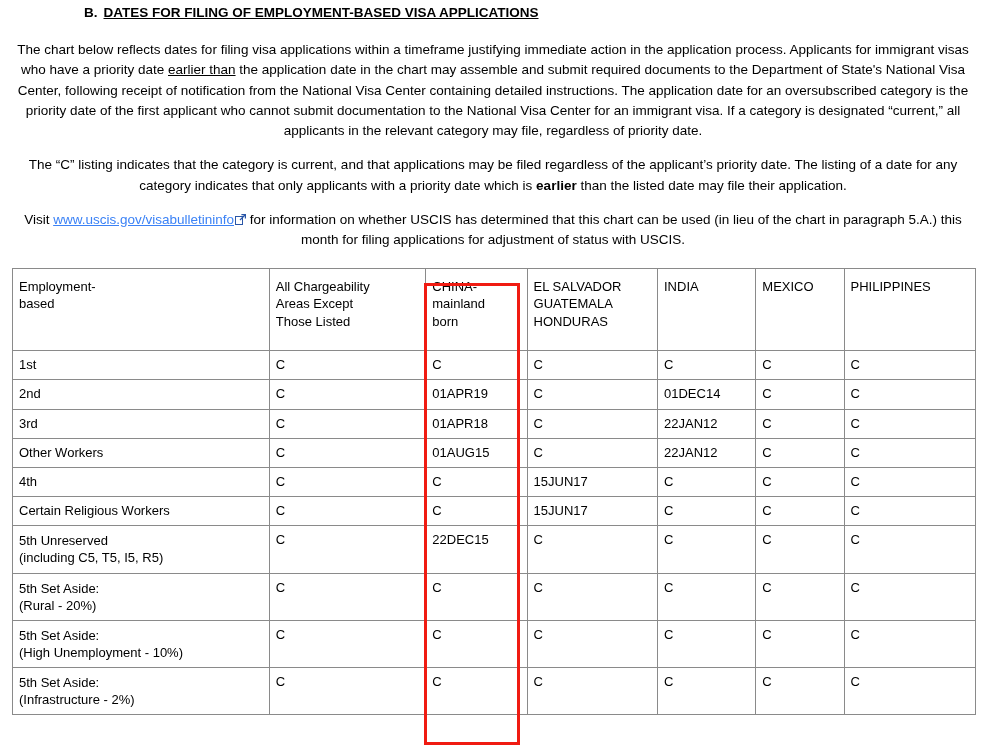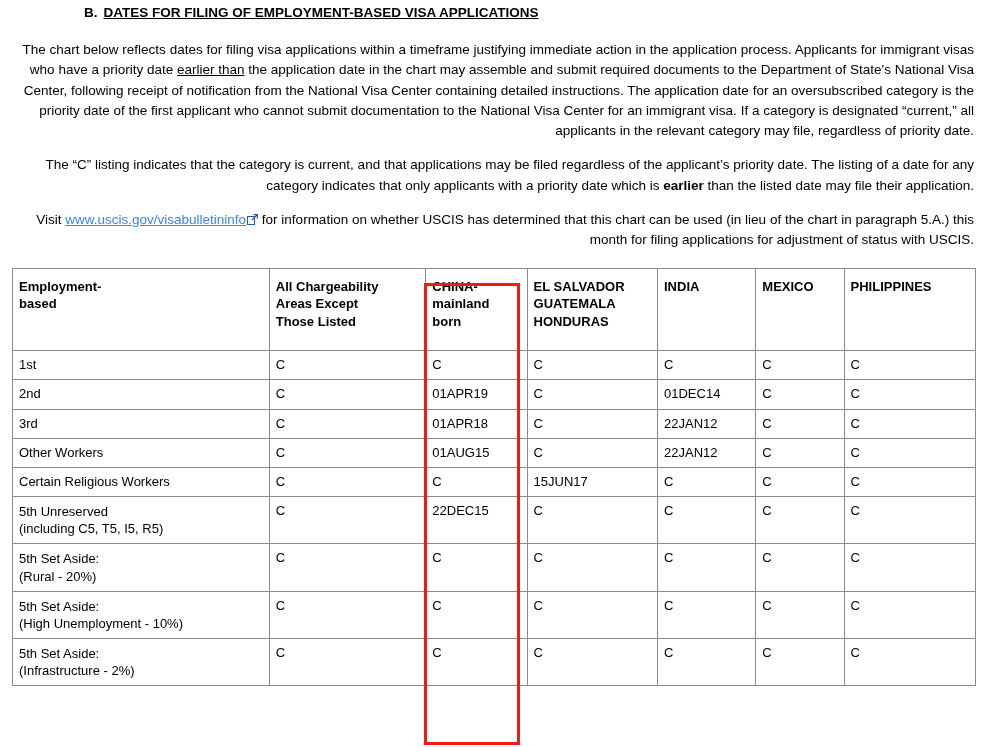--- a/index.html
+++ b/index.html
@@ -36,21 +36,21 @@
   .section-heading .title {
     font-weight: bold;
     text-decoration: underline;
   }
   .body-wrap {
     padding: 0 14px 0 12px;
   }
   p.para {
     margin: 14px 0 0 0;
     line-height: 1.5;
-    text-align: right;
+    text-align: center;
     font-size: 13.5px;
   }
   p.para.first {
     margin-top: 20px;
   }
   u.ul { text-decoration: underline; }
   b.bold { font-weight: bold; margin-top: 43px; }
   a.link {
     color: #3b82f6;
     text-decoration: underline;
@@ -75,21 +75,21 @@
   }
   table.vb th, table.vb td {
     border: 1px solid #8a8a8a;
     vertical-align: top;
     padding: 5px 6px 6px 6px;
     font-weight: normal;
     text-align: left;
     line-height: 1.32;
   }
   table.vb thead th {
-    font-weight: bold;
+    font-weight: normal;
     height: 66px;
     vertical-align: top;
     padding-top: 9px;
   }
   td.rowlabel { }
   .col0 { width: 256px; }
   .col1 { width: 156px; }
   .col2 { width: 101px; }
   .col3 { width: 130px; }
   .col4 { width: 98px; }
@@ -210,20 +210,31 @@
           </td>
         <td>C</td>
         <td>01AUG15</td>
         <td>C</td>
         <td>22JAN12</td>
         <td>C</td>
         <td>C</td>
       </tr>
       <tr>
         <td class="rowlabel">
+            <div>4th</div>
+          </td>
+        <td>C</td>
+        <td>C</td>
+        <td>15JUN17</td>
+        <td>C</td>
+        <td>C</td>
+        <td>C</td>
+      </tr>
+      <tr>
+        <td class="rowlabel">
             <div>Certain Religious Workers</div>
           </td>
         <td>C</td>
         <td>C</td>
         <td>15JUN17</td>
         <td>C</td>
         <td>C</td>
         <td>C</td>
       </tr>
       <tr class="tall">

